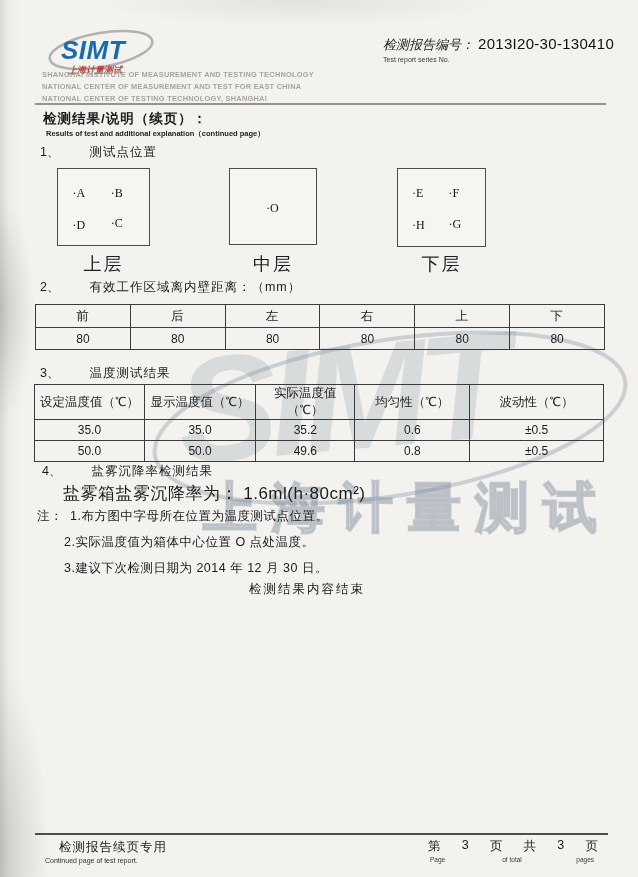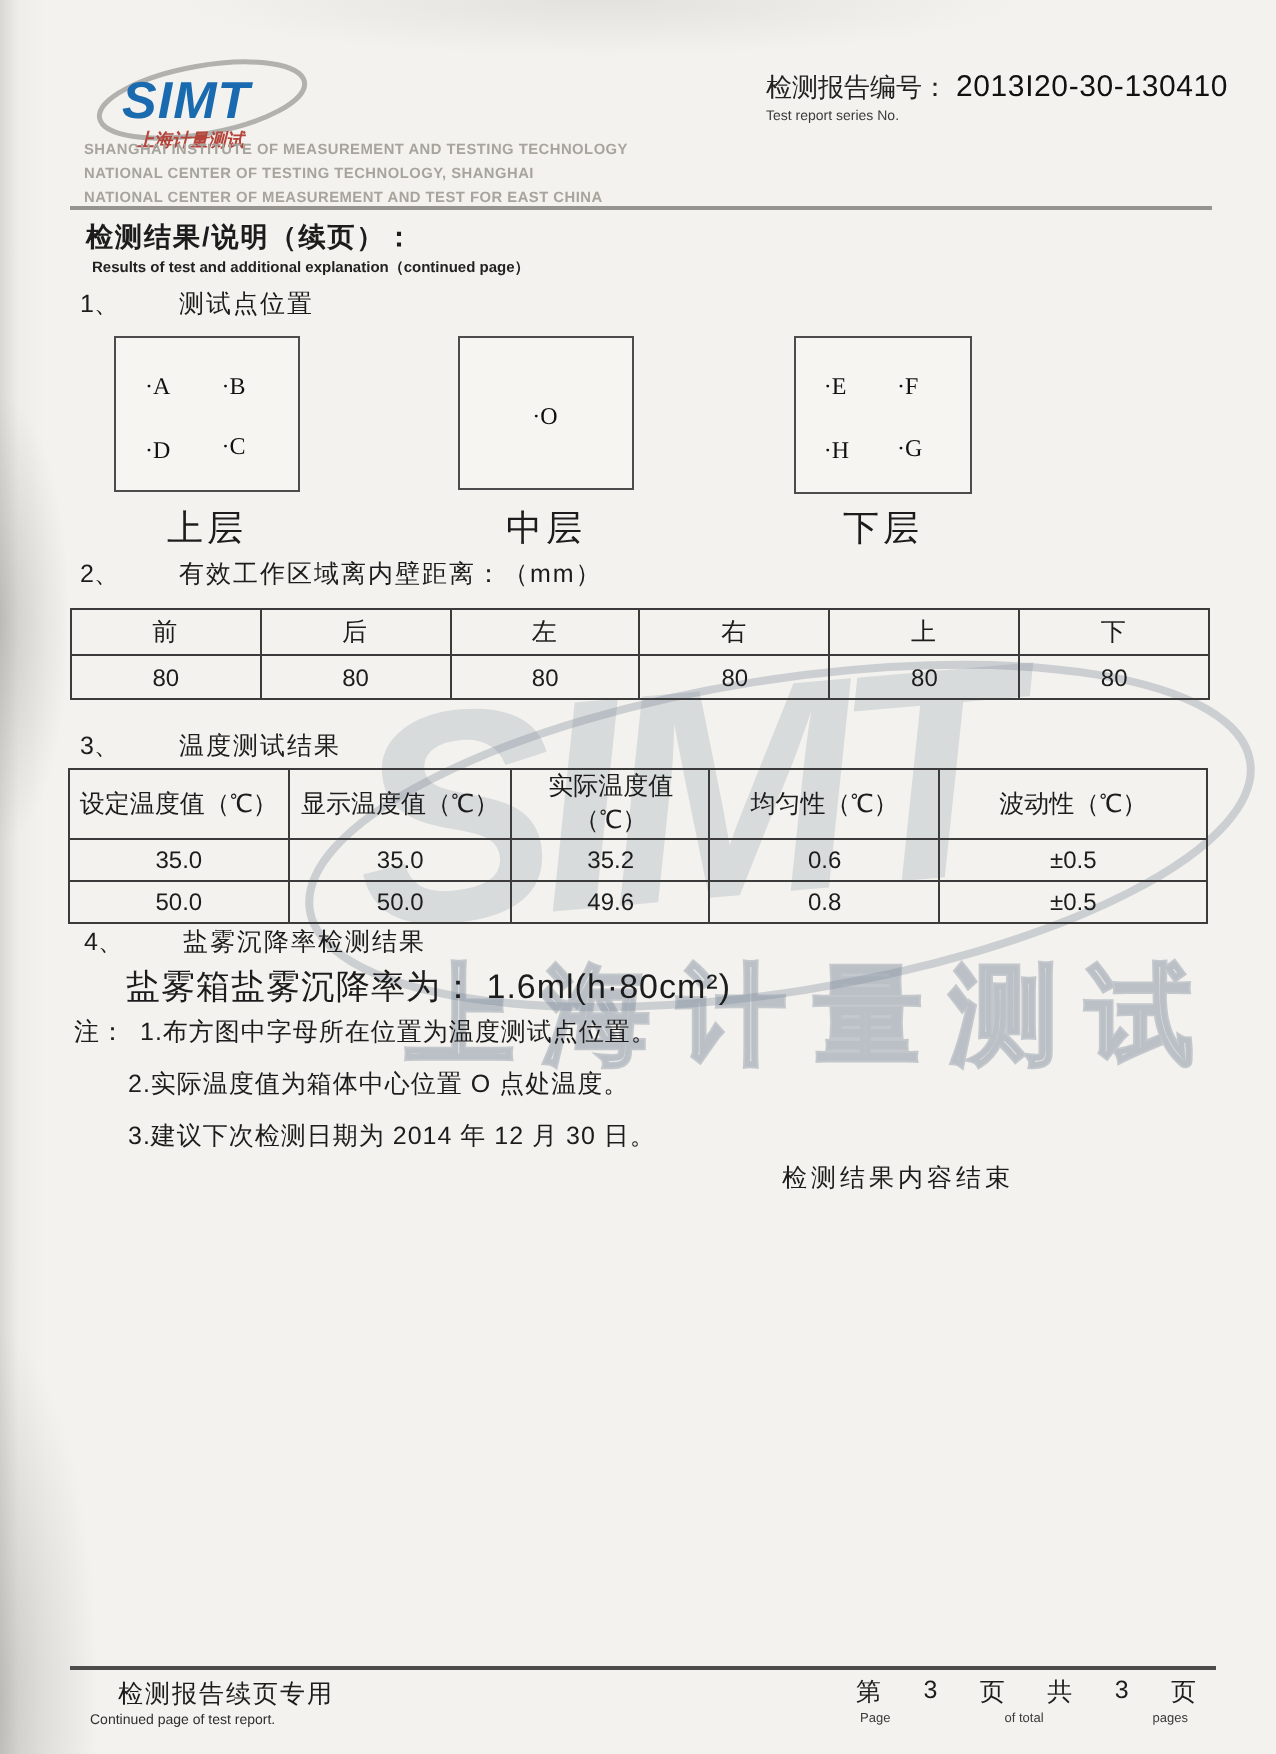--- a/index.html
+++ b/index.html
@@ -20,21 +20,21 @@
   
   .logo { position:absolute; left:44px; top:28px; width:118px; height:50px; z-index:1; }
   .logo svg { position:absolute; left:0; top:0; }
   .logo-acronym { position:absolute; left:17px; top:7px; font-size:26px; font-weight:bold; font-style:italic;
                   color:#1a6ab0; letter-spacing:0.5px; }
   .logo-cn { position:absolute; left:24px; top:36px; font-size:9px; font-weight:bold; color:#b5443a; font-style:italic; }
   .org-lines { position:absolute; left:42px; top:69px; z-index:1; font-size:7.4px; line-height:12.2px;
                color:#a6a49d; letter-spacing:0.25px; font-weight:bold; }
   .report-no { position:absolute; left:383px; top:35px; z-index:1; }
   .report-row { display:flex; align-items:baseline; }
-  .report-label { font-size:13px; color:#222; }
+  .report-label { font-size:13px; color:#222;font-style:italic; }
   .report-value { font-size:15px; color:#111; margin-left:4px; letter-spacing:0.3px; }
   .report-sub { font-size:7px; color:#3a3a3a; margin-top:2px; }
   .header-rule { position:absolute; left:35px; top:103px; width:571px; height:2px; background:#96948f; z-index:1; }
 
   
   .title-zh { position:absolute; left:43px; top:110px; font-size:13.5px; font-weight:600; letter-spacing:1px; }
   .title-en { position:absolute; left:46px; top:129px; font-size:7.5px; font-weight:600; color:#222; }
   .sec-head { position:absolute; font-size:12.5px; display:flex; }
   .sec-no { margin-right:30px; }
   .sec-title { letter-spacing:1px; }
@@ -72,21 +72,21 @@
   .tbl3 th { height:23px; font-size:12.5px; }
   .tbl3 td { height:21px; font-size:12px; }
 
   
   .s4-line { position:absolute; left:63px; top:482px; font-size:17px; z-index:1; letter-spacing:0.5px; }
   .note { position:absolute; font-size:12.5px; z-index:1; letter-spacing:0.5px; }
   .n1 { left:37px; top:508px; display:flex; }
   .n1 .note-label { margin-right:7px; }
   .n2 { left:64px; top:534px; }
   .n3 { left:64px; top:560px;text-align:right; }
-  .end-line { position:absolute; left:107px; top:581px; width:400px; text-align:right;
+  .end-line { position:absolute; left:107px; top:581px; width:400px; text-align:center;
               font-size:12.5px; letter-spacing:2px; z-index:1; }
 
   
   .watermark { position:absolute; left:145px; top:326px; width:490px; height:250px; z-index:0; pointer-events:none; }
   .watermark svg { position:absolute; left:0; top:0; }
   .wm-simt { position:absolute; left:32px; top:-14px; font-size:150px; font-weight:bold; font-style:italic;
              letter-spacing:-8px; color:rgba(125,138,155,0.22); transform:rotate(-5deg); }
   .wm-cn { position:absolute; left:58px; top:146px; font-size:54px; font-weight:bold; letter-spacing:14px;
            color:rgba(125,138,155,0.12); -webkit-text-stroke:1.8px rgba(125,138,155,0.40); white-space:nowrap; }
 
@@ -118,22 +118,22 @@
   <div class="logo">
     <svg width="118" height="50">
       <ellipse cx="57" cy="22" rx="52" ry="17" fill="none" stroke="#b2b1ad" stroke-width="2.5" transform="rotate(-10 57 22)"></ellipse>
     </svg>
     <div class="logo-acronym">SIMT</div>
     <div class="logo-cn">上海计量测试</div>
   </div>
 
   <div class="org-lines">
     <div>SHANGHAI INSTITUTE OF MEASUREMENT AND TESTING TECHNOLOGY</div>
+    <div>NATIONAL CENTER OF MEASUREMENT AND TEST FOR EAST CHINA</div>
     <div>NATIONAL CENTER OF TESTING TECHNOLOGY, SHANGHAI</div>
-    <div>NATIONAL CENTER OF MEASUREMENT AND TEST FOR EAST CHINA</div>
   </div>
 
   <div class="report-no">
     <div class="report-row">
       <span class="report-label">检测报告编号：</span>
       <span class="report-value">2013I20-30-130410</span>
     </div>
     <div class="report-sub">Test report series No.</div>
   </div>
 

